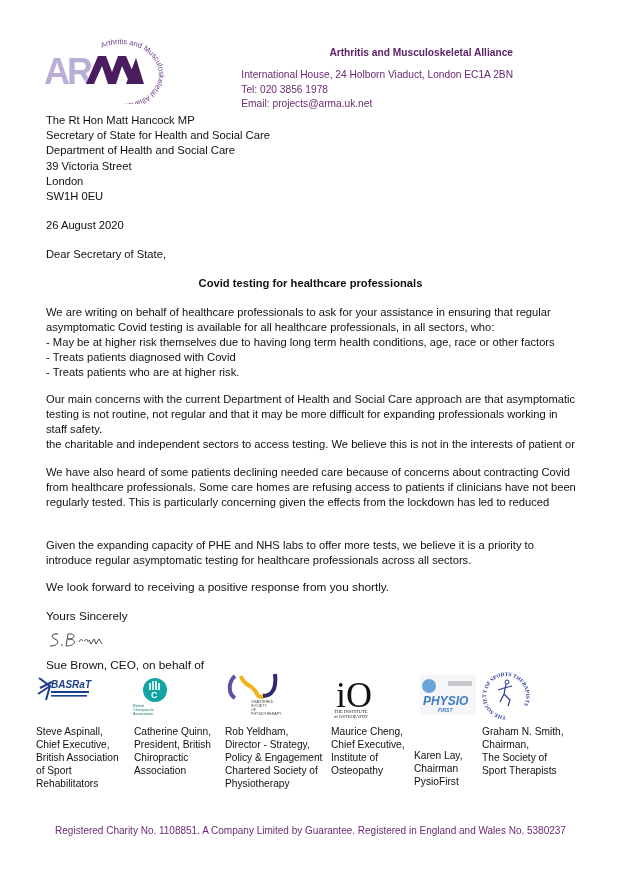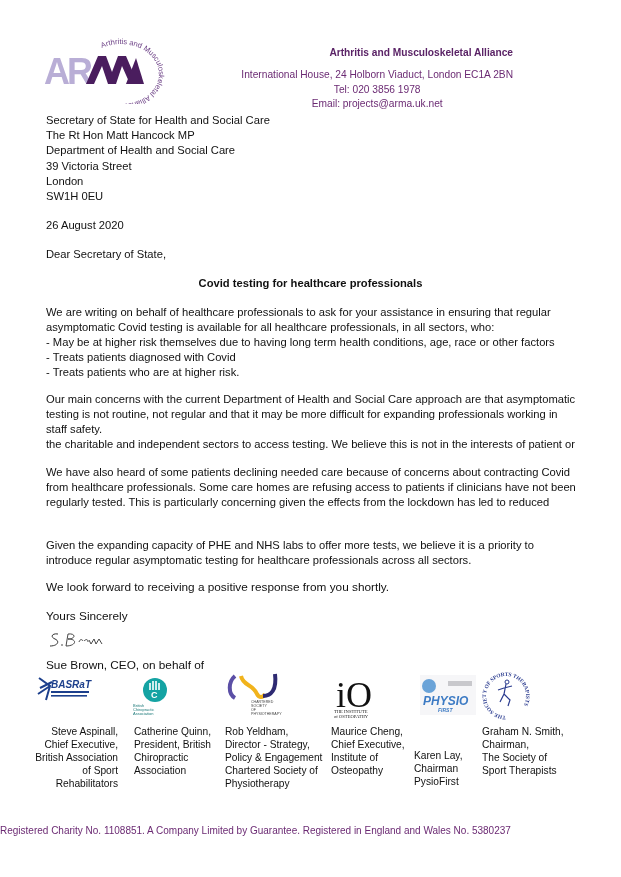--- a/index.html
+++ b/index.html
@@ -3,21 +3,21 @@
 <meta charset="utf-8">
 <style>
   * { box-sizing: border-box; margin: 0; padding: 0; }
   html, body { width: 621px; height: 877px; background: #ffffff; overflow: hidden; }
   body { font-family: "Liberation Sans", sans-serif; color: #111; position: relative; font-size: 11.2px; line-height: 15px; }
   .abs { position: absolute; }
 
   
   .logo { left: 42px; top: 38px; width: 130px; height: 66px; }
   .org-name { right: 108px; top: 45px; font-weight: bold; color: #5a2366; font-size: 10.2px; text-align: right; white-space: nowrap; }
-  .org-contact { right: 108px; top: 68px; color: #6b2a73; font-size: 10.2px; line-height: 14.5px; text-align: center; white-space: nowrap; }
+  .org-contact { right: 108px; top: 68px; color: #6b2a73; font-size: 10.2px; line-height: 14.5px; text-align: left; white-space: nowrap; }
 
   
   .addressee { left: 46px; top: 113px; line-height: 15.2px; }
   .date { left: 46px; top: 218px; }
   .salutation { left: 46px; top: 247px; }
   .subject { left: 0; width: 621px; top: 276px; text-align: center; font-weight: bold; }
 
   .para { left: 46px; width: 540px; }
   .p1 { top: 305px; }
   .p2 { top: 392px; }
@@ -31,28 +31,28 @@
   
   .lg { position: absolute; }
   .lg-basrat { left: 36px; top: 674px; width: 56px; height: 30px; }
   .lg-bca { left: 131px; top: 676px; width: 42px; height: 42px; }
   .lg-csp { left: 225px; top: 670px; width: 62px; height: 48px; }
   .lg-io { left: 332px; top: 673px; width: 48px; height: 46px; }
   .lg-pf { left: 420px; top: 675px; width: 56px; height: 40px; text-align: right; }
   .lg-sst { left: 482px; top: 672px; width: 50px; height: 48px; }
 
   .sig-col { position: absolute; top: 725px; line-height: 13px; font-size: 10.2px; }
-  .c1 { left: 28px; width: 90px; text-align: right; }
+  .c1 { left: 36px; width: 90px; }
   .c2 { left: 134px; width: 90px; }
   .c3 { left: 225px; width: 100px; }
   .c4 { left: 331px; width: 85px; }
   .c5 { left: 414px; width: 60px; margin-top: 24px; }
   .c6 { left: 482px; width: 110px; }
 
-  .footer { left: 0; width: 621px; text-align: left; color: #6b2a73; font-size: 10px; line-height: 13.5px; top: 824px; }
+  .footer { left: 0; width: 621px; text-align: center; color: #6b2a73; font-size: 10px; line-height: 13.5px; top: 824px; }
   .line { display: block; white-space: nowrap; }
 </style>
 </head>
 <body>
 
 <div class="abs logo">
   <svg width="130" height="66" viewBox="0 0 130 66">
     <defs>
       <path id="ringpath" d="M 60 10 A 38 30 0 1 1 60 62" fill="none"></path>
     </defs>
@@ -66,22 +66,22 @@
 </div>
 
 <div class="abs org-name">Arthritis and Musculoskeletal Alliance</div>
 <div class="abs org-contact">
   <span class="line">International House, 24 Holborn Viaduct, London EC1A 2BN</span>
   <span class="line">Tel: 020 3856 1978</span>
   <span class="line">Email: projects@arma.uk.net</span>
 </div>
 
 <div class="abs addressee">
+  <span class="line">The Rt Hon Matt Hancock MP</span>
   <span class="line">Secretary of State for Health and Social Care</span>
-  <span class="line">The Rt Hon Matt Hancock MP</span>
   <span class="line">Department of Health and Social Care</span>
   <span class="line">39 Victoria Street</span>
   <span class="line">London</span>
   <span class="line">SW1H 0EU</span>
 </div>
 
 <div class="abs date">26 August 2020</div>
 <div class="abs salutation">Dear Secretary of State,</div>
 <div class="abs subject">Covid testing for healthcare professionals</div>
 

